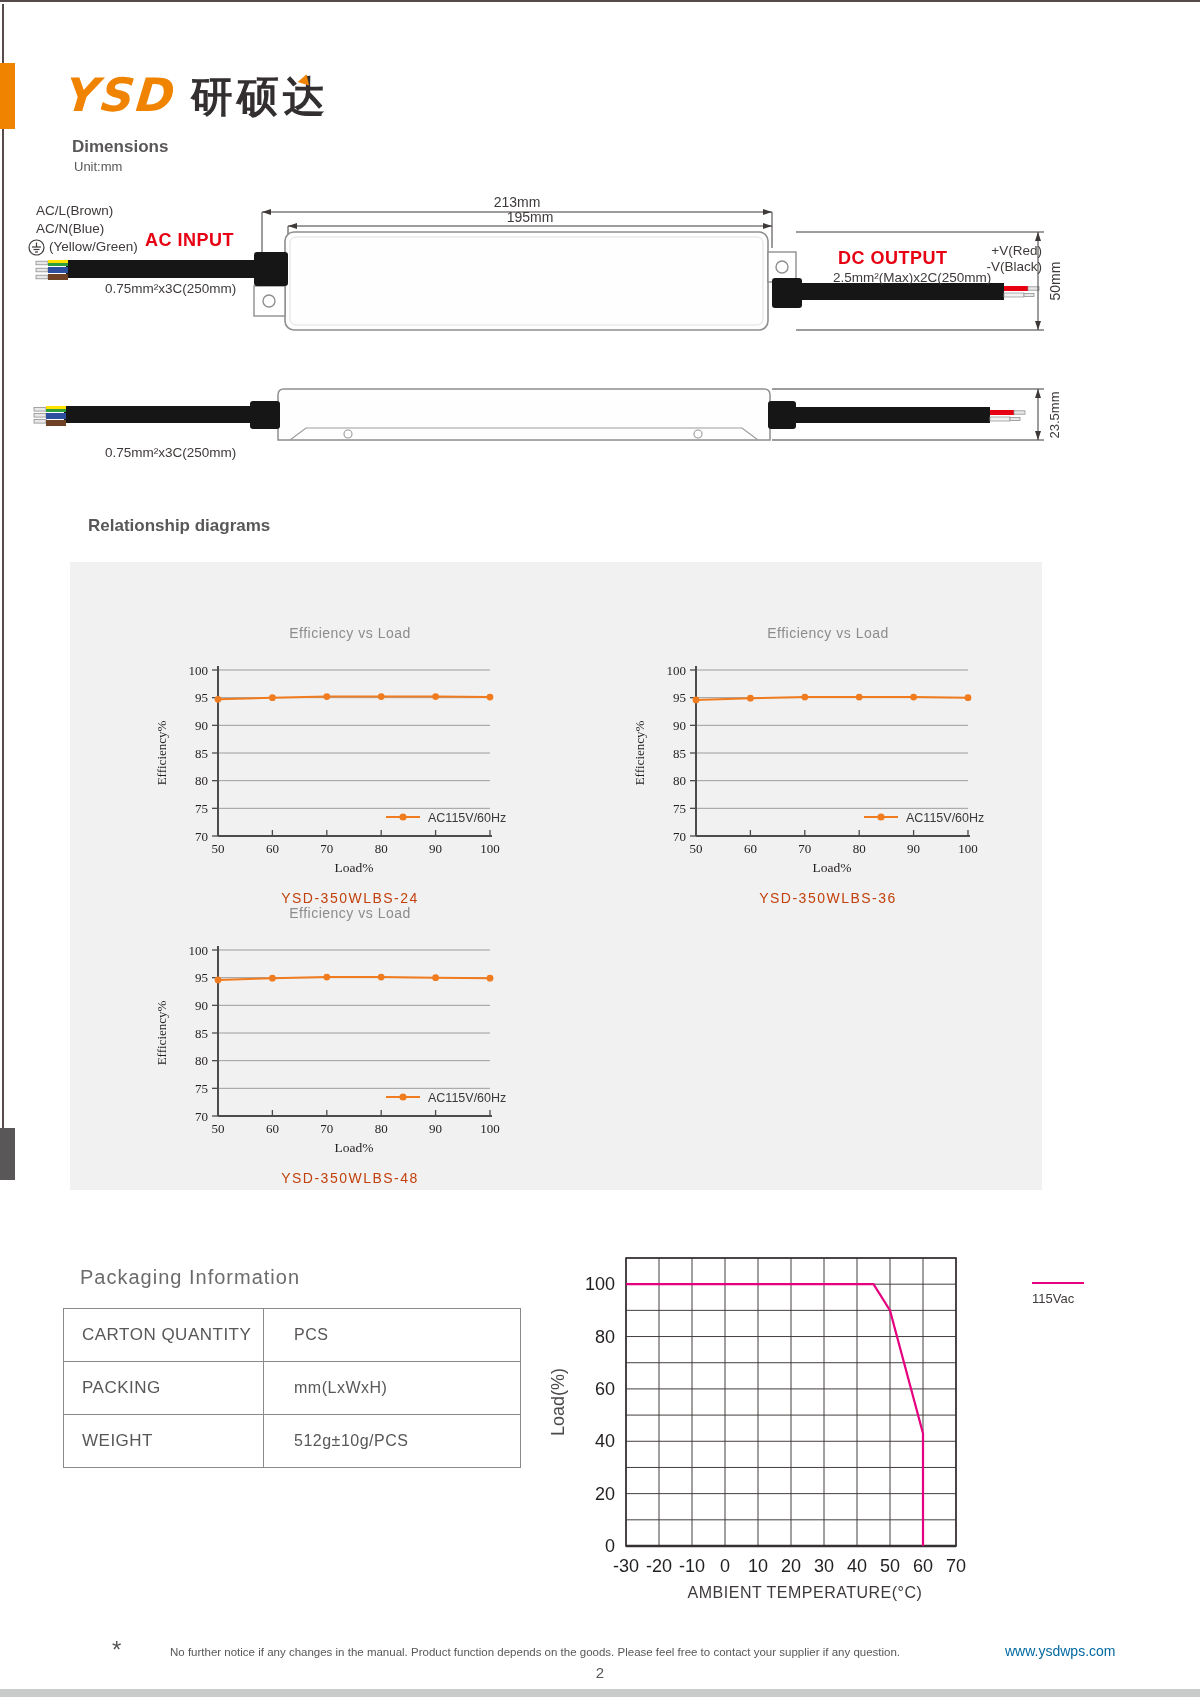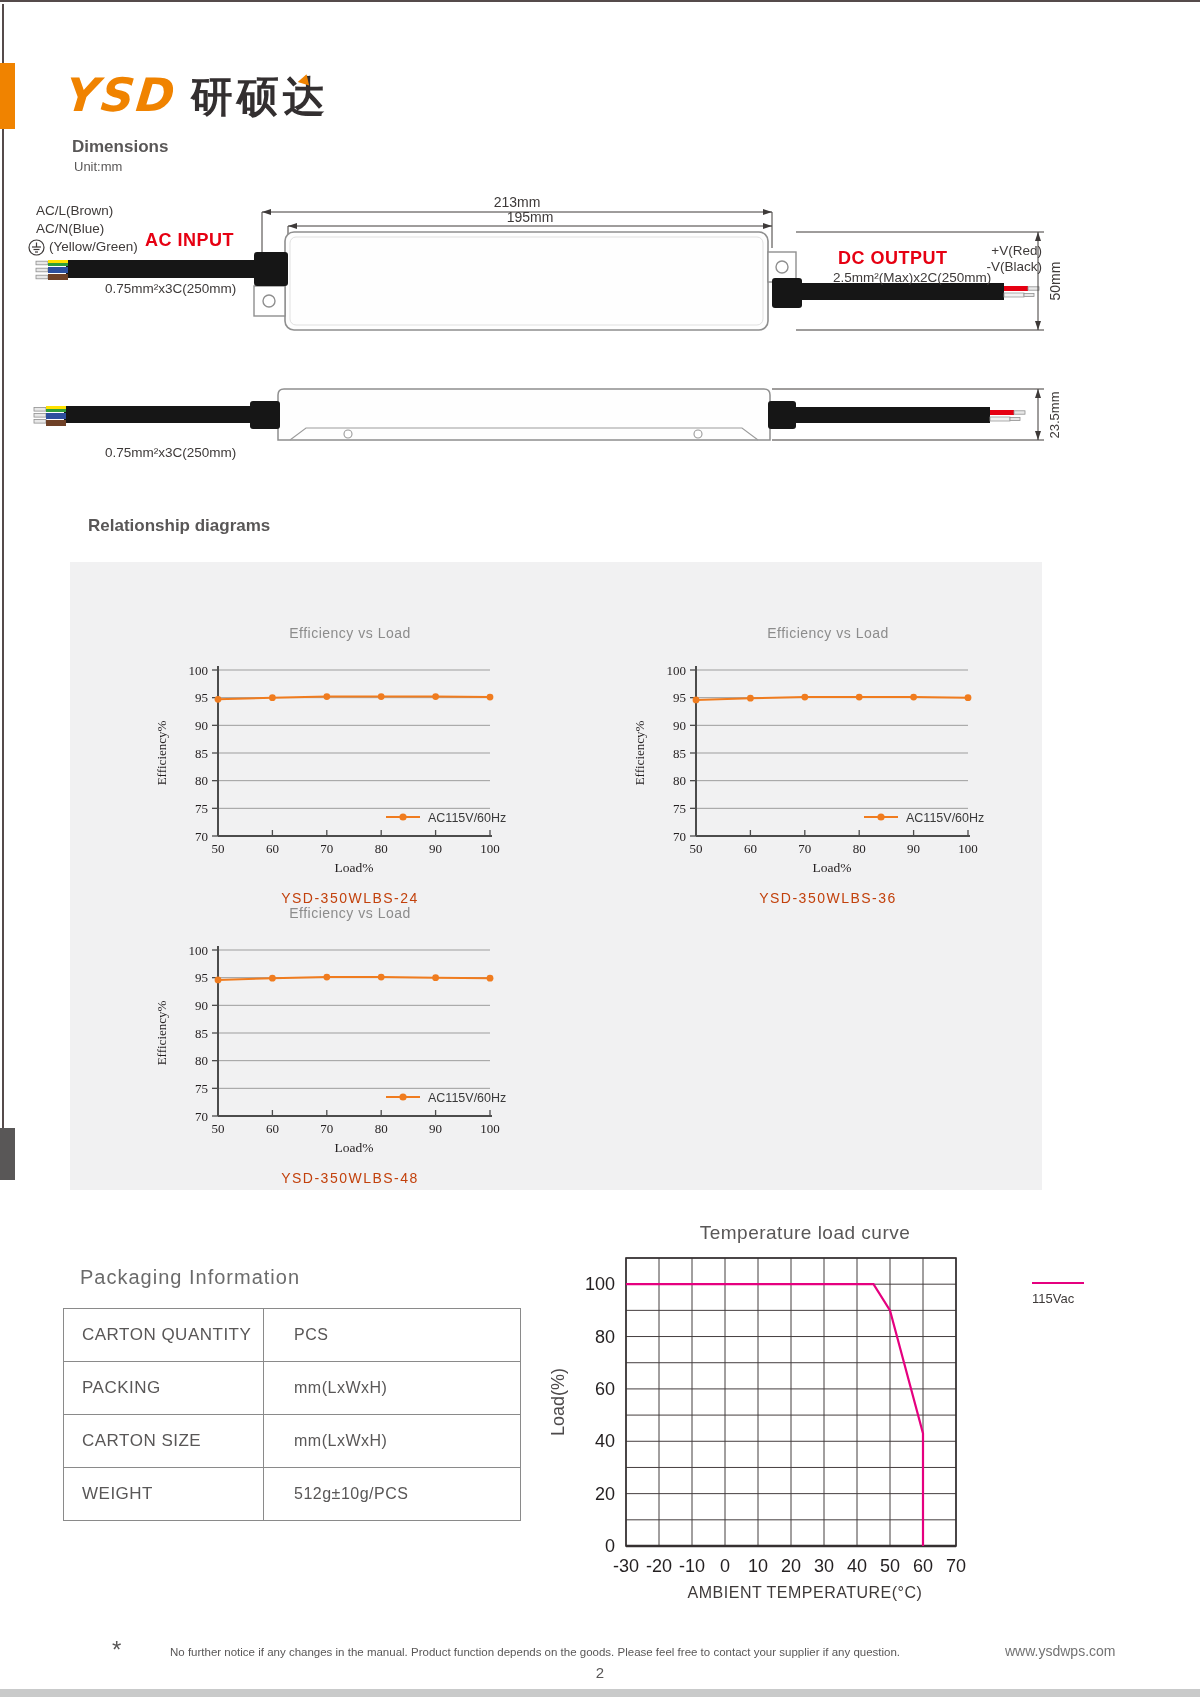--- a/index.html
+++ b/index.html
@@ -307,31 +307,26 @@
     <tbody>
     <tr>
       <td class="k">CARTON QUANTITY</td>
       <td class="v">PCS</td>
         </tr>
     <tr>
       <td class="k">PACKING</td>
       <td class="v">mm(LxWxH)</td>
         </tr>
     <tr>
-      <td class="k">CARTON SIZE</td>
-      <td class="v">mm(LxWxH)</td>
-        </tr>
-    <tr>
       <td class="k">WEIGHT</td>
       <td class="v">512g±10g/PCS</td>
         </tr>
   </tbody>
     </table>
 
-  <div class="abs" style="left:610px;top:1222px;width:390px;text-align:center;font-size:19px;color:#595757;letter-spacing:.5px;">Temperature load curve</div>
   <svg class="abs" style="left:530px;top:1245px;" width="480" height="348">
       <line x1="96" y1="13" x2="96" y2="301" stroke="#453e3f" stroke-width="1"></line>
       <line x1="129" y1="13" x2="129" y2="301" stroke="#453e3f" stroke-width="1"></line>
       <line x1="162" y1="13" x2="162" y2="301" stroke="#453e3f" stroke-width="1"></line>
       <line x1="195" y1="13" x2="195" y2="301" stroke="#453e3f" stroke-width="1"></line>
       <line x1="228" y1="13" x2="228" y2="301" stroke="#453e3f" stroke-width="1"></line>
       <line x1="261" y1="13" x2="261" y2="301" stroke="#453e3f" stroke-width="1"></line>
       <line x1="294" y1="13" x2="294" y2="301" stroke="#453e3f" stroke-width="1"></line>
       <line x1="327" y1="13" x2="327" y2="301" stroke="#453e3f" stroke-width="1"></line>
       <line x1="360" y1="13" x2="360" y2="301" stroke="#453e3f" stroke-width="1"></line>
@@ -370,15 +365,15 @@
       <text x="426" y="327" text-anchor="middle" font-size="18" font-family="&quot;Liberation Sans&quot;,sans-serif" fill="#231f20">70</text>
       <text x="0" y="0" text-anchor="middle" font-size="18" font-family="&quot;Liberation Sans&quot;,sans-serif" fill="#4d4a4b" transform="translate(34,157) rotate(-90)">Load(%)</text>
       <polyline points="96,39.18181818181819 343.5,39.18181818181819 360,65.36363636363637 393,188.4181818181818 393,301" fill="none" stroke="#e5007f" stroke-width="2.2"></polyline>
     </svg>
   <div class="abs" style="left:610px;top:1584px;width:390px;text-align:center;font-size:16px;color:#3e3a39;letter-spacing:.5px;">AMBIENT TEMPERATURE(°C)</div>
   <div class="abs" style="left:1032px;top:1282px;width:52px;height:2px;background:#e5007f;"></div>
   <div class="abs" style="left:1032px;top:1291px;font-size:13px;color:#3e3a39;">115Vac</div>
 
   <div class="abs" style="left:112px;top:1636px;font-size:24px;color:#595757;">*</div>
   <div class="abs foot" style="left:170px;top:1646px;width:830px;">No further notice if any changes in the manual. Product function depends on the goods. Please feel free to contact your supplier if any question.</div>
-  <div class="abs" style="left:1005px;top:1643px;font-size:14px;color:#737373;">www.ysdwps.com</div>
+  <div class="abs" style="left:1005px;top:1643px;font-size:14px;color:#0369a1;">www.ysdwps.com</div>
   <div class="abs" style="left:0;top:1664px;width:1200px;text-align:center;font-size:15px;color:#595757;">2</div>
 </div>
 
 </body></html>

